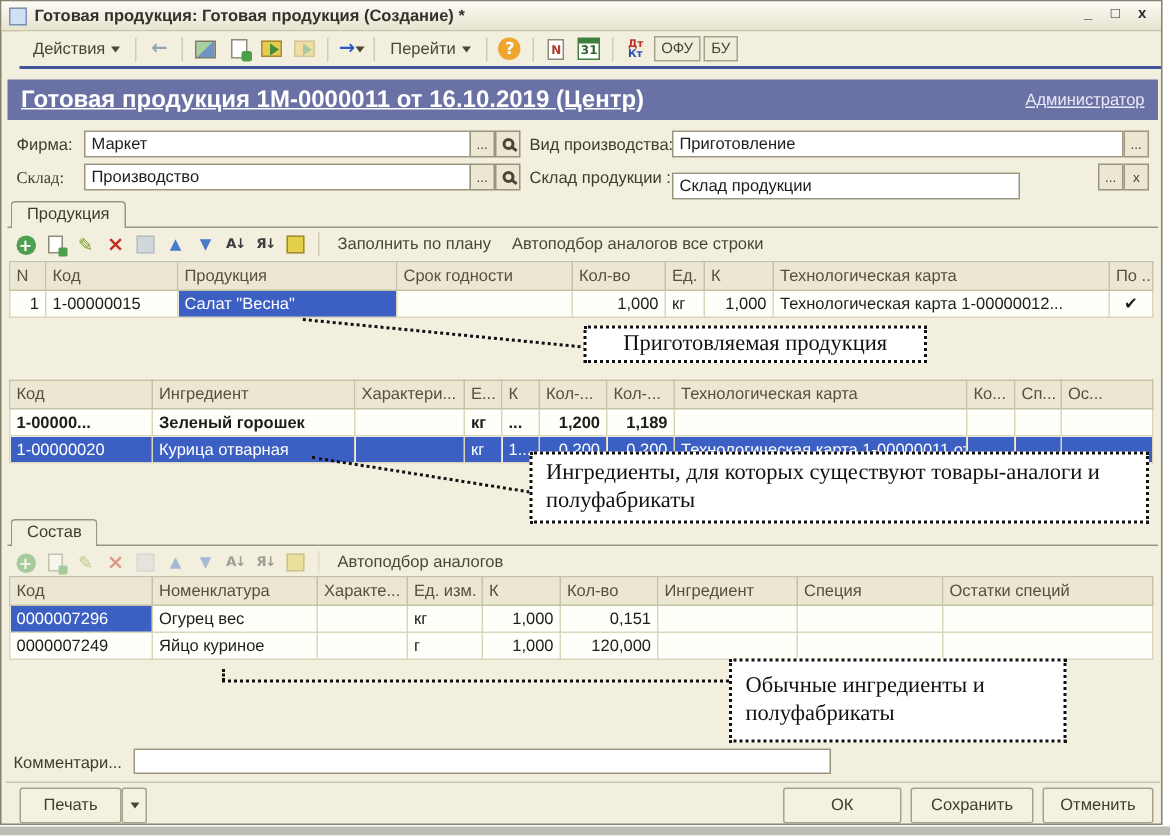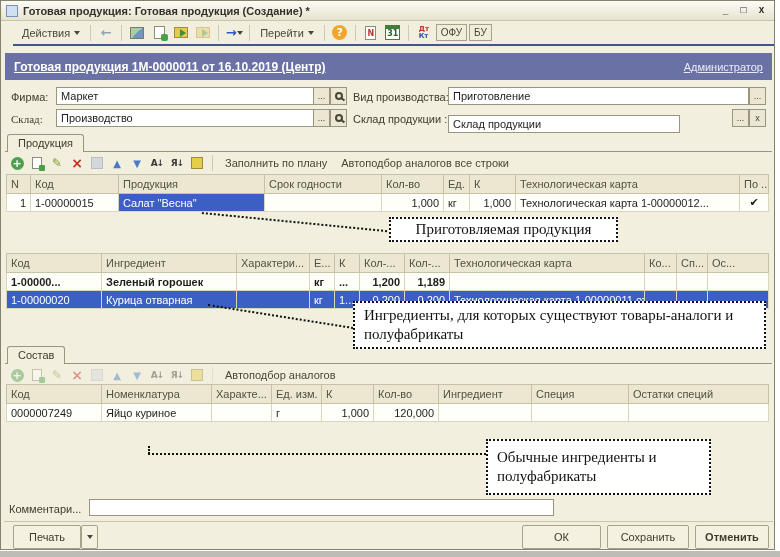--- a/index.html
+++ b/index.html
@@ -50,21 +50,21 @@
   .ico-dtkt { display:flex; flex-direction:column; font-size:7px; line-height:7px; font-weight:bold; }
   .ico-dtkt .dt { color:#c03225; }
   .ico-dtkt .kt { color:#2b50b5; }
   .tb-toggle { border:1px solid #a7a38b; background:#f0edda; padding:2px 4px; font-size:10px; color:#4a4636; }
 
   
   .doc-header {
     position:absolute; left:4px; top:52px; width:767px; height:27px;
     background:#6a71a5; display:flex; align-items:center; justify-content:space-between; padding:0 9px;
   }
-  .doc-title { color:#ffffff; font-size:12px; font-weight:bold; text-decoration:underline; white-space:nowrap; }
+  .doc-title { color:#ffffff; font-size:16px; font-weight:bold; text-decoration:underline; white-space:nowrap; }
   .doc-user { color:#eaeaf8; font-size:11px; text-decoration:underline; }
 
   
   .f-label { position:absolute; font-size:11px; color:#3f3c2e; white-space:nowrap; }
   .f-input { position:absolute; height:18px; background:#fff; border:1px solid #9a967e; font-size:11px; padding:1px 4px; display:flex; align-items:center; color:#1d1d1d; white-space:nowrap; overflow:hidden; }
   .f-btn { position:absolute; width:17px; height:18px; border:1px solid #9a967e; background:#ebe7d3; font-size:9px; color:#3f3c2e; display:flex; align-items:center; justify-content:center; line-height:1; }
   .mag { position:relative; width:8px; height:8px; border:2px solid #4a4636; border-radius:50%; display:inline-block; }
   .mag::after { content:""; position:absolute; width:5px; height:2px; background:#4a4636; right:-4px; bottom:-2px; transform:rotate(40deg); }
 
   
@@ -405,20 +405,31 @@
             <th>Ед. изм.</th>
             <th>К</th>
             <th>Кол-во</th>
             <th>Ингредиент</th>
             <th>Специя</th>
             <th>Остатки специй</th>
           </tr>
         </thead>
         <tbody>
           <tr>
+            <td class="a-l sel-cell">0000007296</td>
+            <td class="a-l">Огурец вес</td>
+            <td class="a-l"></td>
+            <td class="a-l">кг</td>
+            <td class="a-r">1,000</td>
+            <td class="a-r">0,151</td>
+            <td class="a-l"></td>
+            <td class="a-l"></td>
+            <td class="a-l"></td>
+          </tr>
+          <tr>
             <td class="a-l">0000007249</td>
             <td class="a-l">Яйцо куриное</td>
             <td class="a-l"></td>
             <td class="a-l">г</td>
             <td class="a-r">1,000</td>
             <td class="a-r">120,000</td>
             <td class="a-l"></td>
             <td class="a-l"></td>
             <td class="a-l"></td>
           </tr>
@@ -439,16 +450,16 @@
   <span class="f-label" style="left:8px;top:502px;">Комментари...</span>
   <div class="f-input" style="left:88px;top:498px;width:465px;height:17px;"></div>
 
   <div class="hr" style="top:520px;"></div>
   <div class="btn" style="left:12px;top:524px;width:68px;">Печать</div>
   <div class="btn" style="left:80px;top:524px;width:17px;">
       <span class="caret"></span>
     </div>
   <div class="btn" style="left:606px;top:524px;width:82px;">Сохранить</div>
   <div class="btn" style="left:521px;top:524px;width:79px;">ОК</div>
-  <div class="btn" style="left:694px;top:524px;width:74px;font-weight:bold;">Отменить</div>
+  <div class="btn" style="left:694px;top:524px;width:74px;">Отменить</div>
 
 </div>
 <div class="desktop-edge"></div>
 
 </body></html>

